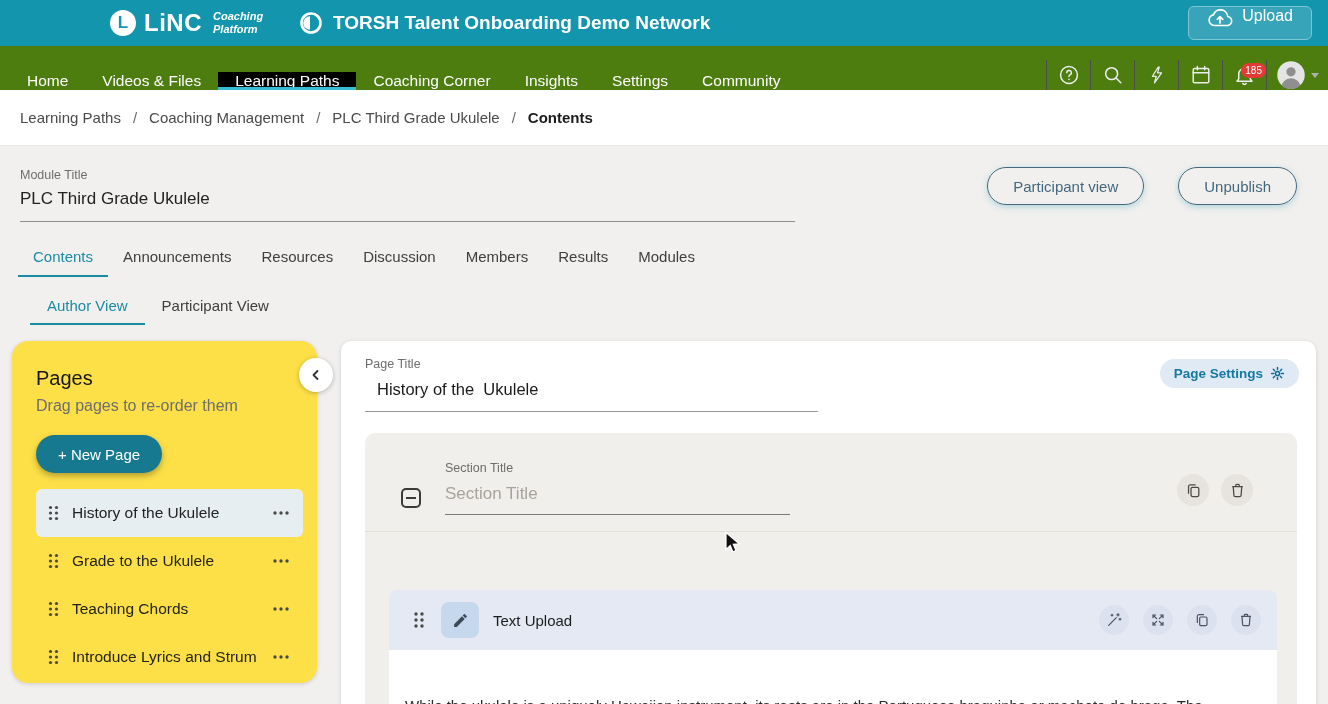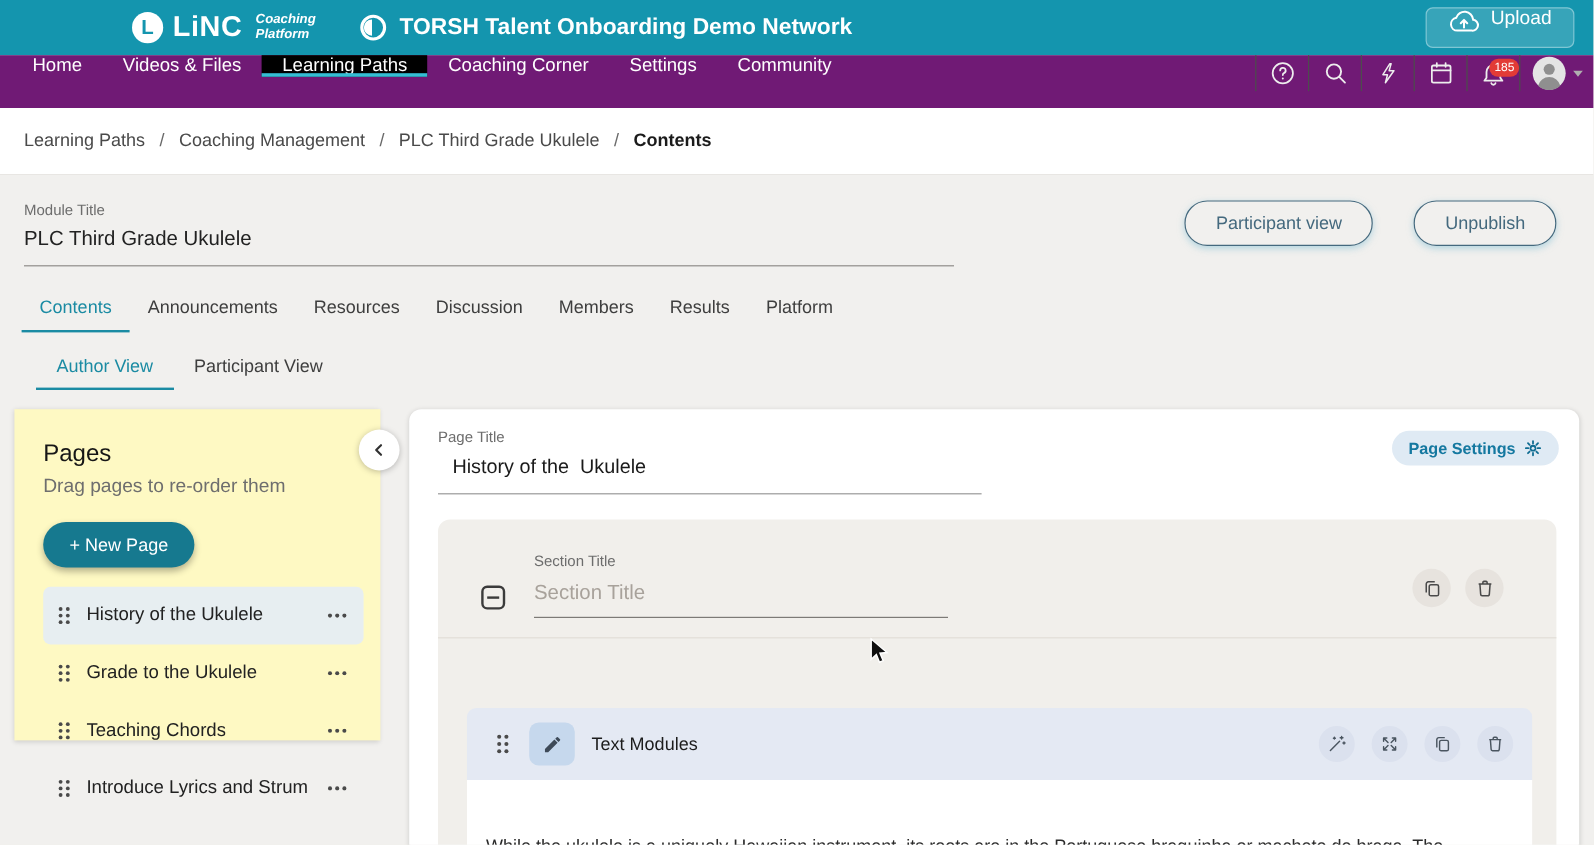--- a/index.html
+++ b/index.html
@@ -15,21 +15,21 @@
   
   .topbar { height:46px; background:#1495AE; display:flex; align-items:center; color:#fff; padding:0 16px 0 110px; }
   .brand { display:flex; align-items:center; gap:8px; }
   .logo-mark { width:26px; height:26px; border-radius:50%; background:#fff; color:#1495AE; font-weight:bold; display:flex; align-items:center; justify-content:center; font-size:17px; }
   .logo-text { font-size:24px; font-weight:bold; letter-spacing:.5px; }
   .logo-sub { font-style:italic; font-weight:bold; font-size:11px; line-height:1.15; width:60px; margin-left:3px; }
   .network { display:flex; align-items:center; gap:10px; margin-left:26px; font-size:19px; font-weight:600; }
   .upload-btn { margin-left:auto; display:flex; gap:9px; background:#37A4B9; border:1px solid #7EC6D4; border-radius:6px; color:#fff; font-size:16px; padding:0 18px; height:34px; font-family:inherit; cursor:pointer; }
 
   
-  .mainnav { height:44px; background:#701a75; display:flex; align-items:flex-start; color:#fff; }
+  .mainnav { height:44px; background:#4d7c0f; display:flex; align-items:flex-end; color:#fff; }
   .nav-items { display:flex; padding-left:10px; }
   .nav-item { display:flex; align-items:center; padding:0 17px; font-size:15.5px; color:#fefefe; position:relative; cursor:pointer; }
   .nav-item.active { background:#000; }
   .nav-item.active::after { content:""; position:absolute; left:0; right:0; bottom:0; height:3px; background:#35BDD4; }
   .nav-icons { margin-left:auto; display:flex; }
   .icon-cell { width:44px; display:flex; align-items:center; justify-content:center; border-left:1px solid #4D4D4D; position:relative; cursor:pointer; }
   .icon-cell svg { display:block; }
   .avatar-cell { width:62px; }
   .badge { position:absolute; top:3px; right:0px; background:#E23B36; color:#fff; font-size:10px; font-weight:normal; padding:1.5px 4px; border-radius:9px; line-height:1.2; }
   .caret { width:0; height:0; border-left:4.5px solid transparent; border-right:4.5px solid transparent; border-top:5.5px solid #AFAFAF; margin-left:5px; }
@@ -52,21 +52,21 @@
   .tab { padding:0 15px 10px; font-size:15px; color:#3E3E3E; border-bottom:2.5px solid transparent; cursor:pointer; }
   .tab.active { color:#1B8BA3; border-bottom-color:#1B8BA3; }
   .view-tabs { display:flex; padding-left:30px; margin-top:20px; }
   .vtab { padding:0 17px 9px; font-size:15px; color:#3E3E3E; border-bottom:2.5px solid transparent; cursor:pointer; }
   .vtab.active { color:#1B8BA3; border-bottom-color:#1B8BA3; }
 
   
   .content-row { display:flex; gap:24px; padding:0 12px; margin-top:16px; align-items:flex-start; }
 
   
-  .pages-card { width:305px; flex-shrink:0; background:#fef9c3; border-radius:0; box-shadow:0 1px 4px rgba(0,0,0,.15); position:relative; padding:26px 14px 20px 24px; height:276px; }
+  .pages-card { width:305px; flex-shrink:0; background:#fde047; border-radius:16px; box-shadow:0 1px 4px rgba(0,0,0,.15); position:relative; padding:26px 14px 20px 24px; height:342px; }
   .pages-title { font-size:20px; color:#161616; font-weight:500; }
   .pages-sub { font-size:16px; color:#6E6E6E; margin-top:7px; }
   .new-page-btn { margin-top:20px; background:#16798F; color:#fff; border:none; border-radius:20px; height:38px; padding:0 22px; font-size:15px; font-family:inherit; box-shadow:0 3px 6px rgba(0,0,0,.3); cursor:pointer; }
   .collapse-btn { position:absolute; top:17px; right:-16px; width:34px; height:34px; border-radius:50%; background:#fff; box-shadow:0 1px 5px rgba(0,0,0,.25); display:flex; align-items:center; justify-content:center; border:none; cursor:pointer; color:#333; }
   .page-list { margin-top:16px; }
   .page-item { display:flex; align-items:center; height:48px; padding:0 10px 0 12px; border-radius:6px; gap:13px; font-size:15.5px; color:#222; cursor:pointer; }
   .page-item.selected { background:#E7EEF1; }
   .drag-dots { color:#4A4A4A; flex-shrink:0; display:flex; }
   .more-btn { margin-left:auto; color:#4A4A4A; background:none; border:none; cursor:pointer; display:flex; padding:4px; }
   .page-item-label { white-space:nowrap; overflow:hidden; }
@@ -135,20 +135,23 @@
       <div class="nav-item">
           <span>Videos &amp; Files</span>
         </div>
       <div class="nav-item active">
           <span>Learning Paths</span>
         </div>
       <div class="nav-item">
           <span>Coaching Corner</span>
         </div>
       <div class="nav-item">
+          <span>Insights</span>
+        </div>
+      <div class="nav-item">
           <span>Settings</span>
         </div>
       <div class="nav-item">
           <span>Community</span>
         </div>
     </div>
     <div class="nav-icons">
       <div class="icon-cell">
         <svg width="22" height="22" viewBox="0 0 24 24" fill="none" stroke="#EDEDED" stroke-width="1.6">
           <circle cx="12" cy="12" r="9.2"></circle>
@@ -207,21 +210,21 @@
     </div>
   </div>
 
   <div class="tabs">
     <div class="tab active">Contents</div>
     <div class="tab">Announcements</div>
     <div class="tab">Resources</div>
     <div class="tab">Discussion</div>
     <div class="tab">Members</div>
     <div class="tab">Results</div>
-    <div class="tab">Platform</div>
+    <div class="tab">Modules</div>
   </div>
 
   <div class="view-tabs">
     <div class="vtab active">Author View</div>
     <div class="vtab">Participant View</div>
   </div>
 
   <div class="content-row">
 
     <aside class="pages-card">
@@ -363,21 +366,21 @@
                   <circle cx="9" cy="9" r="1.7"></circle>
                   <circle cx="3" cy="15" r="1.7"></circle>
                   <circle cx="9" cy="15" r="1.7"></circle>
                 </svg>
             </span>
             <button class="pencil-chip">
               <svg width="17" height="17" viewBox="0 0 24 24" fill="currentColor">
                 <path d="M3 17.2V21h3.8L17.9 9.9l-3.8-3.8L3 17.2zM20.7 7.1a1 1 0 0 0 0-1.4l-2.4-2.4a1 1 0 0 0-1.4 0l-1.8 1.8 3.8 3.8 1.8-1.8z"></path>
               </svg>
             </button>
-            <span class="tb-label">Text Modules</span>
+            <span class="tb-label">Text Upload</span>
             <div class="tb-actions">
               <button class="circle-btn">
                 <svg width="16" height="16" viewBox="0 0 24 24" fill="none" stroke="currentColor" stroke-width="1.8">
                   <path d="M4 20 15.5 8.5" stroke-linecap="round"></path>
                   <path d="M18 2.5v3.4M16.3 4.2h3.4M21 9.5v2.6M19.7 10.8h2.6M9 3.5v2.4M7.8 4.7h2.4" stroke-linecap="round"></path>
                 </svg>
               </button>
               <button class="circle-btn">
                 <svg width="16" height="16" viewBox="0 0 24 24" fill="none" stroke="currentColor" stroke-width="1.8">
                   <path d="M10 10 4.5 4.5m0 0v4m0-4h4M14 10l5.5-5.5m0 0v4m0-4h-4M10 14l-5.5 5.5m0 0v-4m0 4h4M14 14l5.5 5.5m0 0v-4m0 4h-4" stroke-linecap="round" stroke-linejoin="round"></path>

